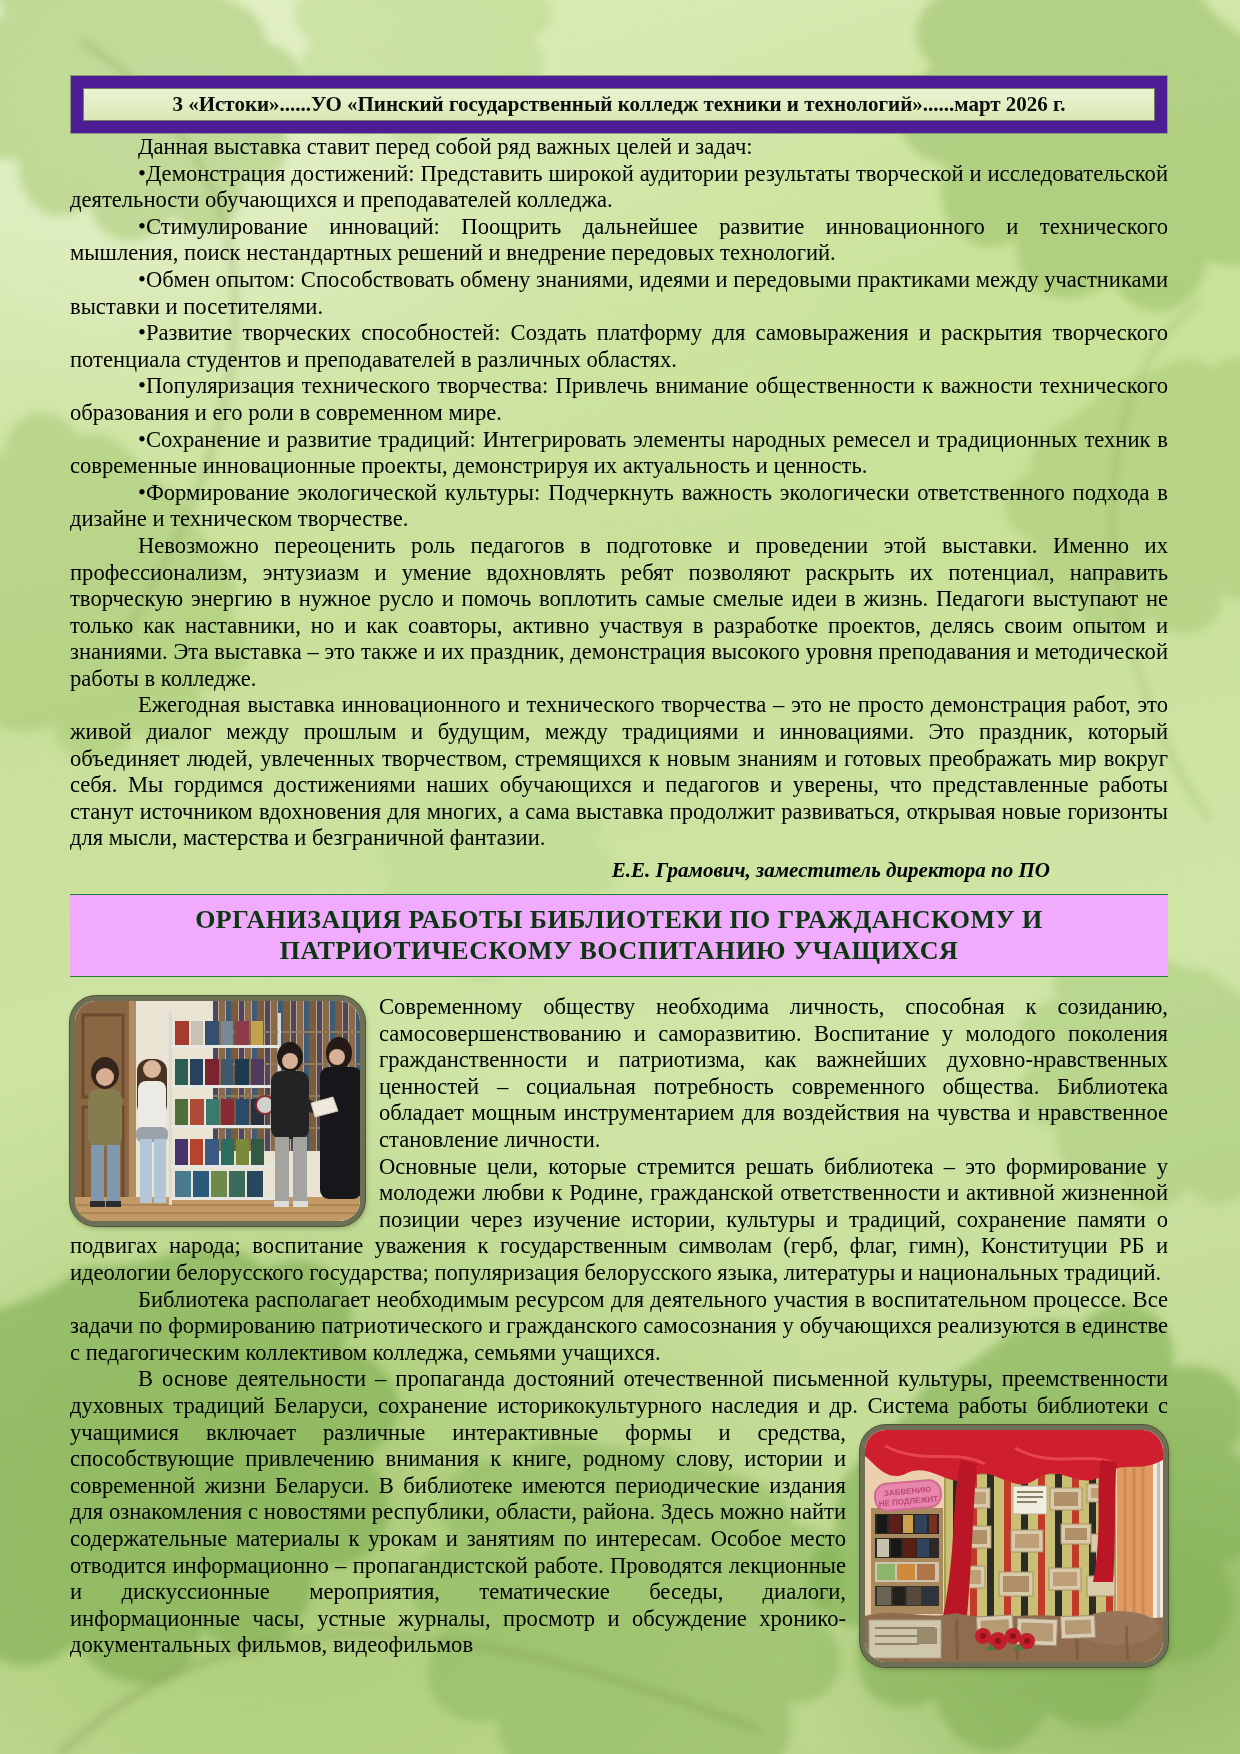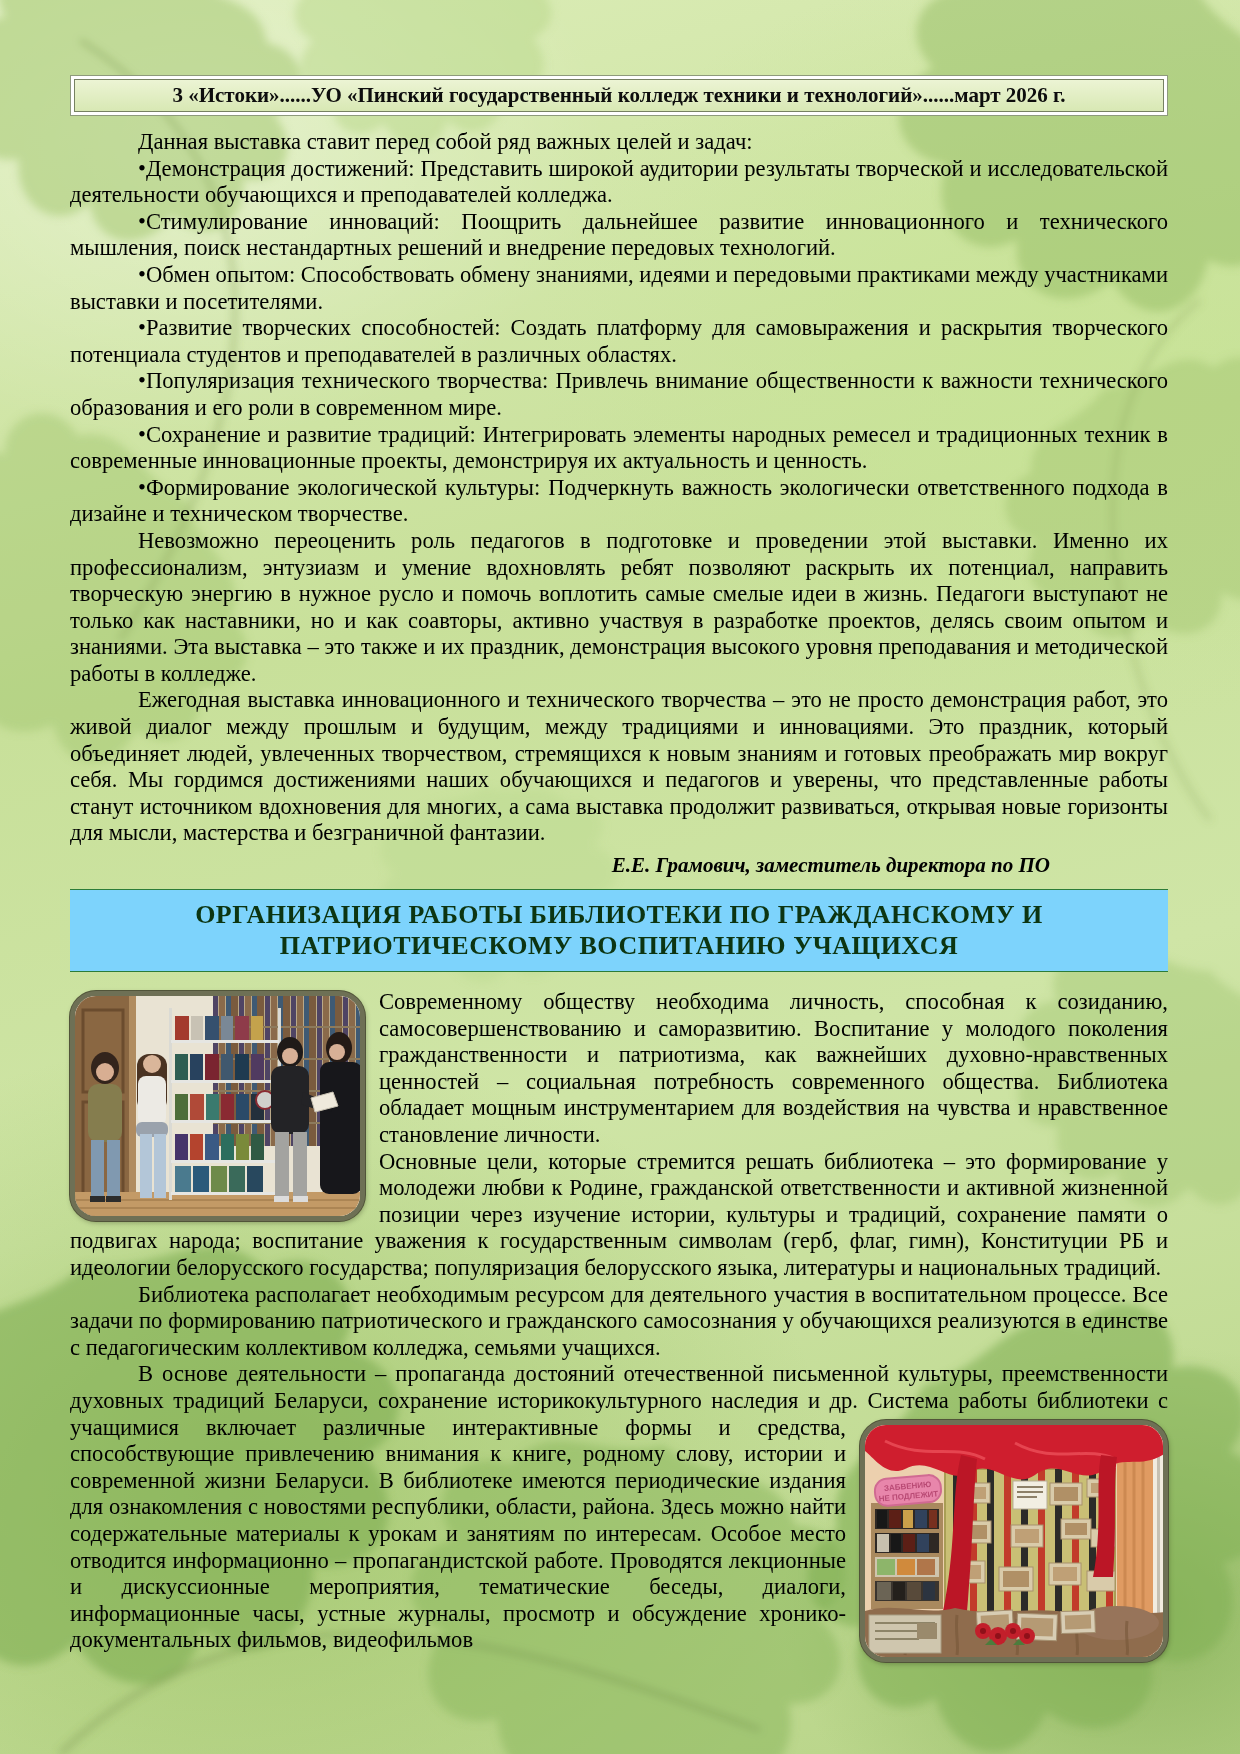--- a/index.html
+++ b/index.html
@@ -9,29 +9,29 @@
     background-image:
       radial-gradient(ellipse 700px 500px at 15% 8%, rgba(255,255,255,.35), transparent 60%),
       radial-gradient(ellipse 800px 600px at 85% 20%, rgba(200,228,150,.8), transparent 65%),
       radial-gradient(ellipse 900px 700px at 20% 85%, rgba(150,190,95,.65), transparent 65%),
       radial-gradient(ellipse 600px 450px at 92% 92%, rgba(125,170,80,.7), transparent 60%),
       linear-gradient(165deg,#dcedb8 0%,#c8e09a 35%,#cfe5a6 60%,#b8d488 100%);
     font-family:"Liberation Serif","DejaVu Serif",serif;
   }
   .bg-leaves{position:absolute;left:0;top:0;z-index:0;}
   .content{position:absolute;left:70px;top:75px;width:1098px;z-index:1;}
-  .header-outer{background:#ffffff;border:1px solid #8e9a7c;padding:3px;}
+  .header-outer{background:#4c1d95;border:1px solid #8e9a7c;padding:12px;}
   .header-inner{border:1px solid #768162;background:linear-gradient(#ecf4d4,#d8e8b4);
     text-align:center;font-weight:bold;font-size:21px;line-height:31px;color:#0d0d0d;}
-  .page-text{margin-top:13px;text-align:justify;font-size:22.6px;line-height:26.6px;color:#000;}
+  .page-text{text-align:justify;font-size:22.6px;line-height:26.6px;color:#000;}
   .page-text p{margin:0;}
   .indent{text-indent:68px;}
   .signature{text-align:right;font-weight:bold;font-style:italic;font-size:21px;line-height:30px;
     margin:3px 0 9px;padding-right:118px;}
-  .banner{background:#7dd3fc;border-top:1px solid #2c7c39;border-bottom:1px solid #2c7c39;
+  .banner{background:#f0abfc;border-top:1px solid #2c7c39;border-bottom:1px solid #2c7c39;
     text-align:center;font-weight:bold;font-size:26px;line-height:31px;color:#0c3512;
     padding:9px 10px 10px;margin:0 0 14px 0;letter-spacing:.5px;}
   .banner-line{display:block;}
   .photo-frame{border:5px solid #6e7055;border-radius:26px;overflow:hidden;
     box-shadow:0 0 0 1px #515439,1px 2px 5px rgba(40,50,20,.35);background:#fff;display:block;}
   .photo1-wrap{float:left;width:295px;height:220px;margin:2px 14px 4px 0;display:block;}
   .photo2-wrap{float:right;width:308px;height:232px;margin:5px 0 4px 14px;display:block;}
   .photo-frame svg{display:block;}
 </style>
 </head>

